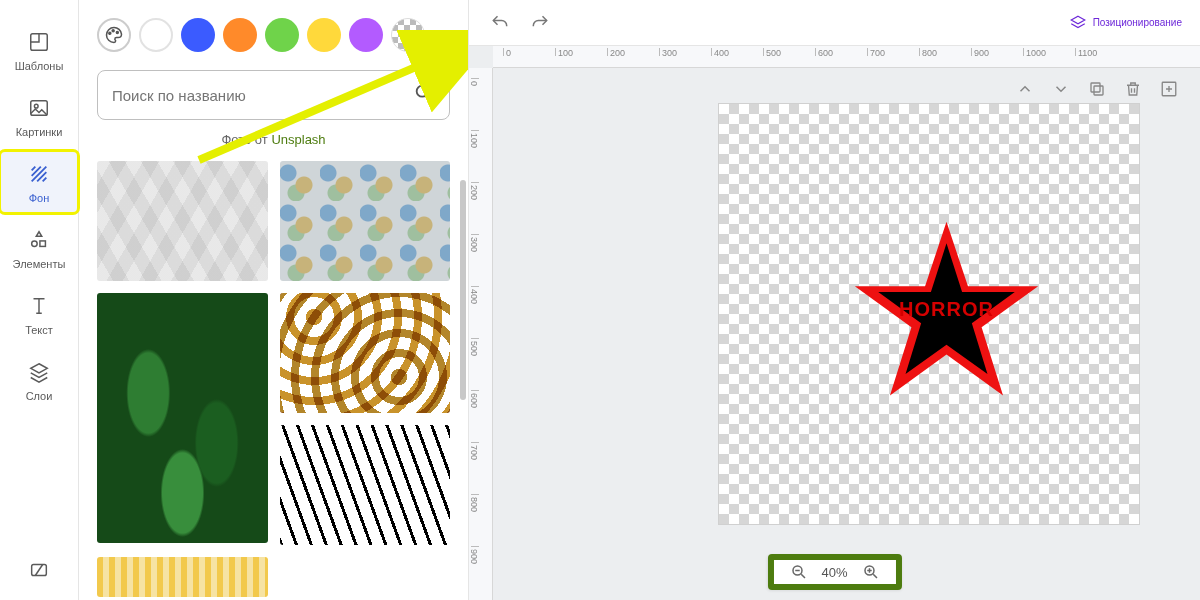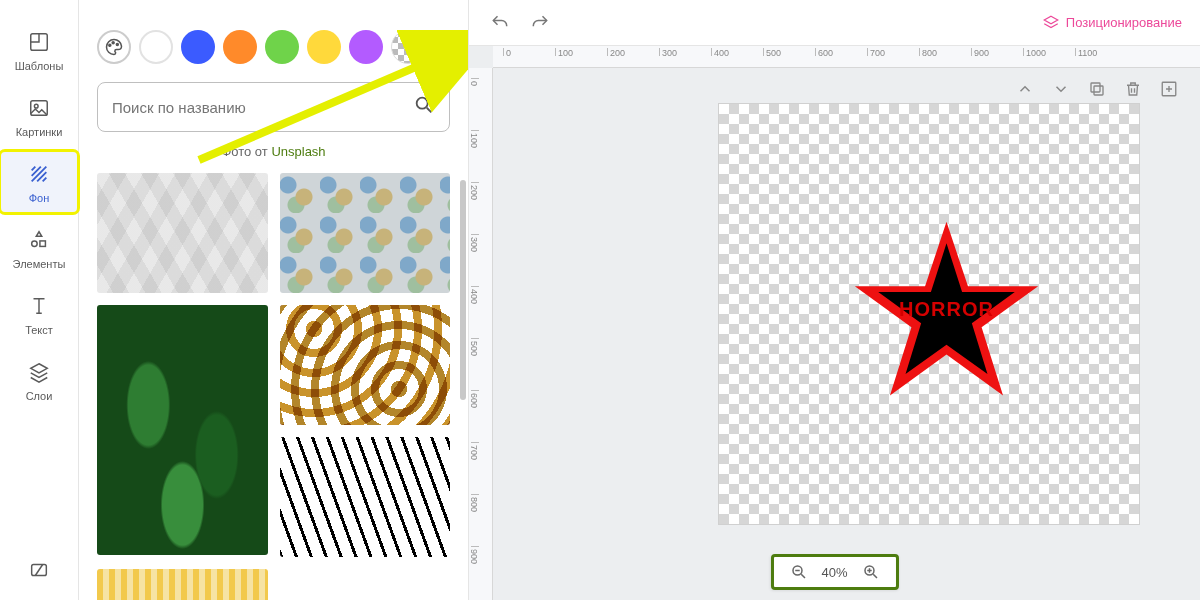--- a/index.html
+++ b/index.html
@@ -6,21 +6,21 @@
 body { width: 1200px; height: 600px; overflow: hidden; background: #fff; display: flex; }
 
 
 .nav-sidebar { width: 79px; height: 600px; background: #fff; border-right: 1px solid #e5e5e5; display: flex; flex-direction: column; align-items: center; padding-top: 20px; gap: 6px; flex-shrink: 0; justify-content: center; }
 .nav-item { width: 76px; display: flex; flex-direction: column; align-items: center; justify-content: center; padding: 10px 4px 8px; gap: 6px; cursor: pointer; color: #5a5a5a; font-size: 11px; border-radius: 4px; }
 .nav-item.active { outline: 3px solid #f2f200; background: #f0f3fb; color: #3a60d0; }
 .nav-item .ico { width: 24px; height: 24px; display: flex; align-items: center; justify-content: center; color: #5a5a5a; }
 .nav-item.active .ico { color: #3a60d0; }
 
 
-.panel { width: 390px; height: 600px; border-right: 1px solid #e5e5e5; padding: 30px 18px 0 18px; position: relative; flex-shrink: 0; overflow: hidden; }
+.panel { width: 390px; height: 600px; border-right: 1px solid #e5e5e5; padding: 18px 18px 0 18px; position: relative; flex-shrink: 0; overflow: hidden; }
 .panel::after { content:""; position:absolute; right:2px; top:180px; width:6px; height:220px; background:#c8c8c8; border-radius:3px;}
 .swatch-row { display: flex; gap: 8px; align-items: center; margin-bottom: 18px; position: relative; }
 .swatch { width: 34px; height: 34px; border-radius: 50%; cursor: pointer; flex-shrink:0; }
 .swatch.outline { border: 2px solid #e2e2e2; background: #fff; }
 .swatch.picker { border: 2px solid #ccc; background: #fff; display:flex; align-items:center; justify-content:center; }
 .swatch.checker { background-image: linear-gradient(45deg,#bbb 25%,transparent 25%),linear-gradient(-45deg,#bbb 25%,transparent 25%),linear-gradient(45deg,transparent 75%,#bbb 75%),linear-gradient(-45deg,transparent 75%,#bbb 75%); background-size:12px 12px; background-position:0 0,0 6px,6px -6px,-6px 0; border:1px solid #ddd; }
 .search-wrap { display:flex; align-items:center; border:1px solid #bfbfbf; border-radius:8px; padding:0 14px; height:50px; margin-bottom:12px; }
 .search-wrap input { flex:1; border:none; outline:none; font-size:15px; color:#888; background:transparent; }
 .credit { text-align:center; font-size:13px; color:#666; margin-bottom:14px; }
 .credit a { color:#4d7c0f; text-decoration:none; }
@@ -43,41 +43,41 @@
   repeating-radial-gradient(circle at 20% 20%, #c9932b 0 8px, #fff 8px 20px),
   repeating-radial-gradient(circle at 70% 70%, #b3862a 0 8px, #fff 8px 20px); background-blend-mode:multiply;}
 .t5 { height:120px; background:
   repeating-linear-gradient(70deg,#000 0 3px,#fff 3px 14px);}
 .t6 { height:40px; background:
   repeating-linear-gradient(90deg,#f2c94c 0 6px,#f6e3a3 6px 12px);}
 .arrow-annot { position:absolute; left:110px; top:30px; width:310px; height:140px; pointer-events:none; }
 
 
 .canvas-area { flex:1; height:600px; position:relative; background:#fff; display:flex; flex-direction:column; }
-.top-toolbar { height:46px; border-bottom:1px solid #e5e5e5; display:flex; align-items:center; padding:0 18px; gap:14px; color:#ec4899; font-size:13px; }
+.top-toolbar { height:46px; border-bottom:1px solid #e5e5e5; display:flex; align-items:center; padding:0 18px; gap:14px; color:#6d28d9; font-size:10px; }
 .top-toolbar .spacer { flex:1; }
 .tbtn { width:26px; height:26px; display:flex; align-items:center; justify-content:center; cursor:pointer; color:#777; }
 .pos-btn { display:flex; align-items:center; gap:6px; cursor:pointer; }
 
 .workspace { flex:1; background:#eceef0; position:relative; overflow:hidden; }
 .ruler-h { position:absolute; left:24px; right:0; top:0; height:22px; background:#f7f8fa; border-bottom:1px solid #d7d7d7; font-size:9px; color:#888; }
 .ruler-h .tick { position:absolute; top:2px; border-left:1px solid #bbb; height:8px; padding-left:2px; }
 .ruler-v { position:absolute; left:0; top:22px; bottom:0; width:24px; background:#f7f8fa; border-right:1px solid #d7d7d7; font-size:9px; color:#888; }
 .ruler-v .tick { position:absolute; left:2px; border-top:1px solid #bbb; width:8px; padding-top:2px; writing-mode:vertical-rl; }
 
 .obj-toolbar { position:absolute; right:18px; top:30px; display:flex; gap:10px; background:transparent; z-index:5; }
 .obj-toolbar .tbtn { color:#888; }
 
 .artboard { position:absolute; left:250px; top:58px; width:420px; height:420px; background-image:
   linear-gradient(45deg,#d6d6d6 25%,transparent 25%),linear-gradient(-45deg,#d6d6d6 25%,transparent 25%),linear-gradient(45deg,transparent 75%,#d6d6d6 75%),linear-gradient(-45deg,transparent 75%,#d6d6d6 75%);
   background-size:20px 20px; background-position:0 0,0 10px,10px -10px,-10px 0; background-color:#fff; box-shadow:0 0 0 1px #d0d0d0; }
 .star-wrap { position:absolute; left:130px; top:112px; width:195px; height:195px; }
 .star-text { position:absolute; left:0; right:0; top:82px; text-align:center; font-family: Impact, 'Arial Black', sans-serif; font-size:20px; letter-spacing:1px; color:#d40000; font-weight:bold; }
 
-.zoom-ctrl { position:absolute; left:50%; transform:translateX(-50%); bottom:10px; background:#fff; border:3px solid #4d7c0f; border-radius:4px; height:36px; display:flex; align-items:center; gap:10px; padding:0 12px; font-size:13px; color:#555; box-shadow:0 1px 3px rgba(0,0,0,.08);margin-top:42px;}
+.zoom-ctrl { position:absolute; left:50%; transform:translateX(-50%); bottom:10px; background:#fff; border:6px solid #4d7c0f; border-radius:4px; height:36px; display:flex; align-items:center; gap:10px; padding:0 12px; font-size:13px; color:#555; box-shadow:0 1px 3px rgba(0,0,0,.08);margin-top:42px;}
 .panel-collapse { position:absolute; left:-1px; top:50%; width:14px; height:48px; background:#fff; border:1px solid #ddd; border-left:none; border-radius:0 6px 6px 0; display:flex; align-items:center; justify-content:center; cursor:pointer; color:#888; font-size:10px;}
 </style>
 </head>
 <body>
 
 <div class="nav-sidebar">
   <div class="nav-item">
     <span class="ico">
       <svg width="22" height="22" viewBox="0 0 24 24" fill="none" stroke="currentColor" stroke-width="1.6">
           <rect x="3" y="3" width="18" height="18" rx="2"></rect>

